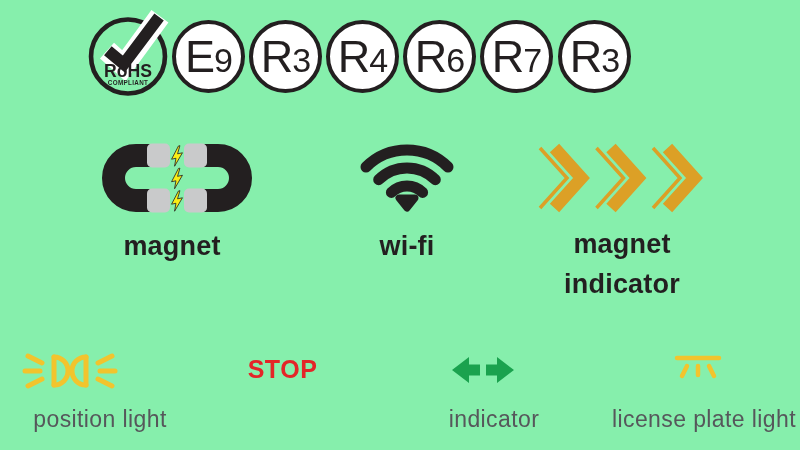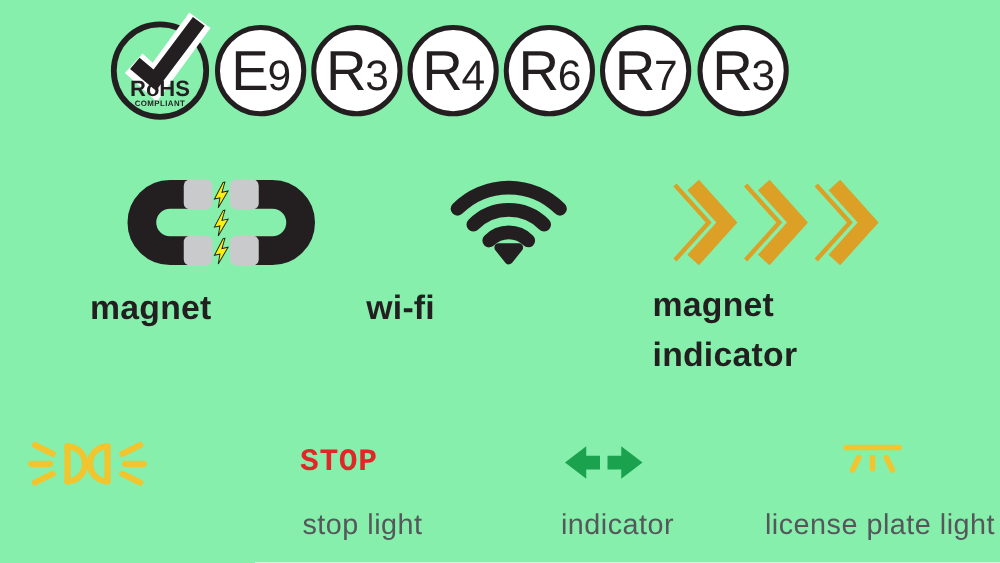--- a/index.html
+++ b/index.html
@@ -16,31 +16,31 @@
     display:flex;align-items:center;justify-content:center;
     background:#fff;
   }
   .cert-circle .txt{display:flex;align-items:baseline;line-height:1;}
   .cert-letter{font-size:45px;font-weight:400;letter-spacing:-1px;}
   .cert-number{font-size:34px;font-weight:400;letter-spacing:-1px;}
 
   
   .feature-label{
     position:absolute;font-size:27px;font-weight:700;color:#231f20;
-    letter-spacing:0.2px;line-height:40px;white-space:nowrap;
+    text-align:center;letter-spacing:0.2px;line-height:40px;white-space:nowrap;
   }
 
   
   .function-label{
     position:absolute;top:406px;font-size:23px;font-weight:400;color:#56575b;
     text-align:center;letter-spacing:0.4px;white-space:nowrap;
   }
   .stop-text{
-    position:absolute;left:240px;top:355px;width:85px;
-    font-size:25px;font-weight:700;color:#e42528;letter-spacing:0.5px;font-family:Liberation Mono, monospace;
+    position:absolute;left:240px;top:355px;width:85px;text-align:center;
+    font-size:25px;font-weight:700;color:#e42528;letter-spacing:0.5px;
   }
   svg{overflow:visible;display:block;}
 </style>
 </head>
 <body>
 
 <div id="canvas">
 
   <div class="abs" style="left:0;top:0;width:800px;height:110px;">
 
@@ -110,21 +110,21 @@
   <div class="feature-label" style="left:72px;top:226px;width:200px;">magnet</div>
 
   <div class="abs" style="left:364px;top:138px;width:86px;height:130px;">
     <svg width="86" height="78" viewBox="0 0 86 78">
       <path d="M2 29 A58 58 0 0 1 84 29" fill="none" stroke="#231f20" stroke-width="11" stroke-linecap="round"></path>
       <path d="M14.7 41.7 A40 40 0 0 1 71.3 41.7" fill="none" stroke="#231f20" stroke-width="11" stroke-linecap="round"></path>
       <path d="M27.4 54.4 A22 22 0 0 1 58.6 54.4" fill="none" stroke="#231f20" stroke-width="11" stroke-linecap="round"></path>
       <path d="M35 60 L51 60 L43 70 Z" fill="#231f20" stroke="#231f20" stroke-width="7" stroke-linejoin="round"></path>
     </svg>
   </div>
-  <div class="feature-label" style="left:293px;top:226px;width:200px;">wi-fi</div>
+  <div class="feature-label" style="left:307px;top:226px;width:200px;">wi-fi</div>
 
   <div class="abs" style="left:538px;top:146px;width:168px;height:150px;">
     <svg width="168" height="64" viewBox="0 0 336 128">
       <g stroke="#dca026" fill="none">
         <path d="M4 4 L58 64 L4 124" stroke-width="7"></path>
         <path d="M33 4 L87 64 L33 124" stroke-width="25"></path>
         <path d="M117 4 L171 64 L117 124" stroke-width="7"></path>
         <path d="M146 4 L200 64 L146 124" stroke-width="25"></path>
         <path d="M230 4 L284 64 L230 124" stroke-width="7"></path>
         <path d="M259 4 L313 64 L259 124" stroke-width="25"></path>
@@ -145,23 +145,23 @@
         <path d="M32 9 L32 37"></path>
         <path d="M32 9 A14 14 0 0 1 32 37"></path>
         <path d="M64 9 L64 37"></path>
         <path d="M64 9 A14 14 0 0 0 64 37"></path>
         <path d="M76 15 L90 8"></path>
         <path d="M78 23 L93 23"></path>
         <path d="M76 31 L90 38"></path>
       </g>
     </svg>
   </div>
+  <div class="function-label" style="left:0px;width:200px;">position light</div>
 
   <div class="stop-text">STOP</div>
-  <div class="function-label" style="left:190px;width:200px;">stop light</div>
 
   <div class="abs" style="left:452px;top:354px;width:62px;height:32px;">
     <svg width="62" height="32" viewBox="0 0 62 32">
       <path d="M0 16 L17 3 L17 10.5 L28 10.5 L28 21.5 L17 21.5 L17 29 Z" fill="#1aa24e"></path>
       <path d="M62 16 L45 3 L45 10.5 L34 10.5 L34 21.5 L45 21.5 L45 29 Z" fill="#1aa24e"></path>
     </svg>
   </div>
   <div class="function-label" style="left:394px;width:200px;">indicator</div>
 
   <div class="abs" style="left:674px;top:355px;width:48px;height:26px;">

